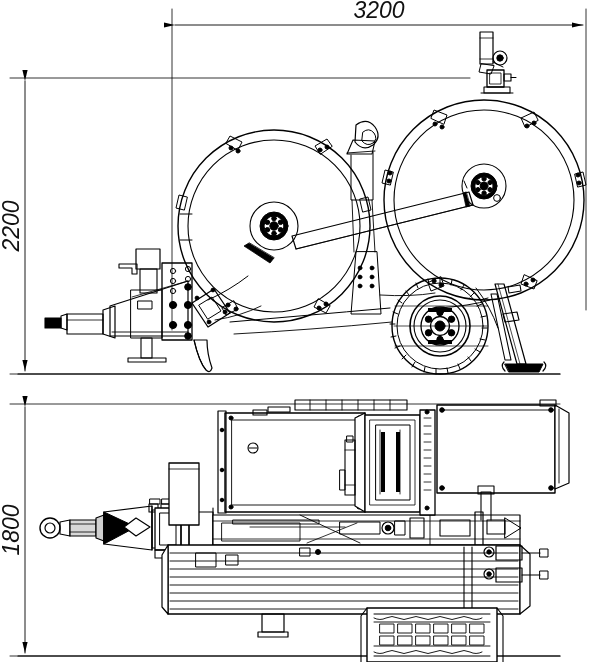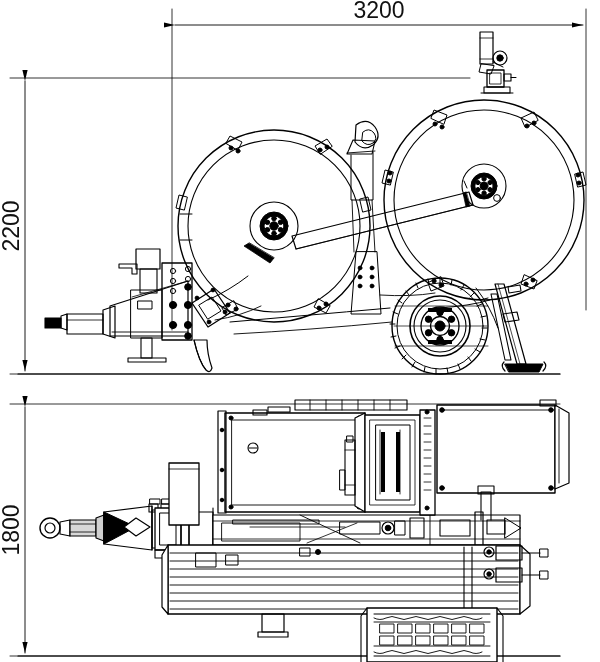--- a/index.html
+++ b/index.html
@@ -2,21 +2,21 @@
 <html><head>
 <meta charset="utf-8">
 <title>Technical Drawing</title>
 <style>
   html,body{margin:0;padding:0;background:#ffffff;}
   body{
     width:600px;height:662px;overflow:hidden;position:relative;
     font-family:"Liberation Sans", sans-serif;
     color:#000;
   }
-  #sheet{position:absolute;left:0;top:0;width:600px;height:662px;}
+  #sheet{position:absolute;left:0;top:0;width:600px;height:662px;font-style:italic;}
   svg{display:block;}
   .dimtext{
     font-family:"Liberation Sans", sans-serif;
     font-size:23px;font-weight:400;fill:#111;
     letter-spacing:0px;
   }
   .dimtext-v{
     font-family:"Liberation Sans", sans-serif;
     font-size:23px;font-weight:400;fill:#111;
   }

